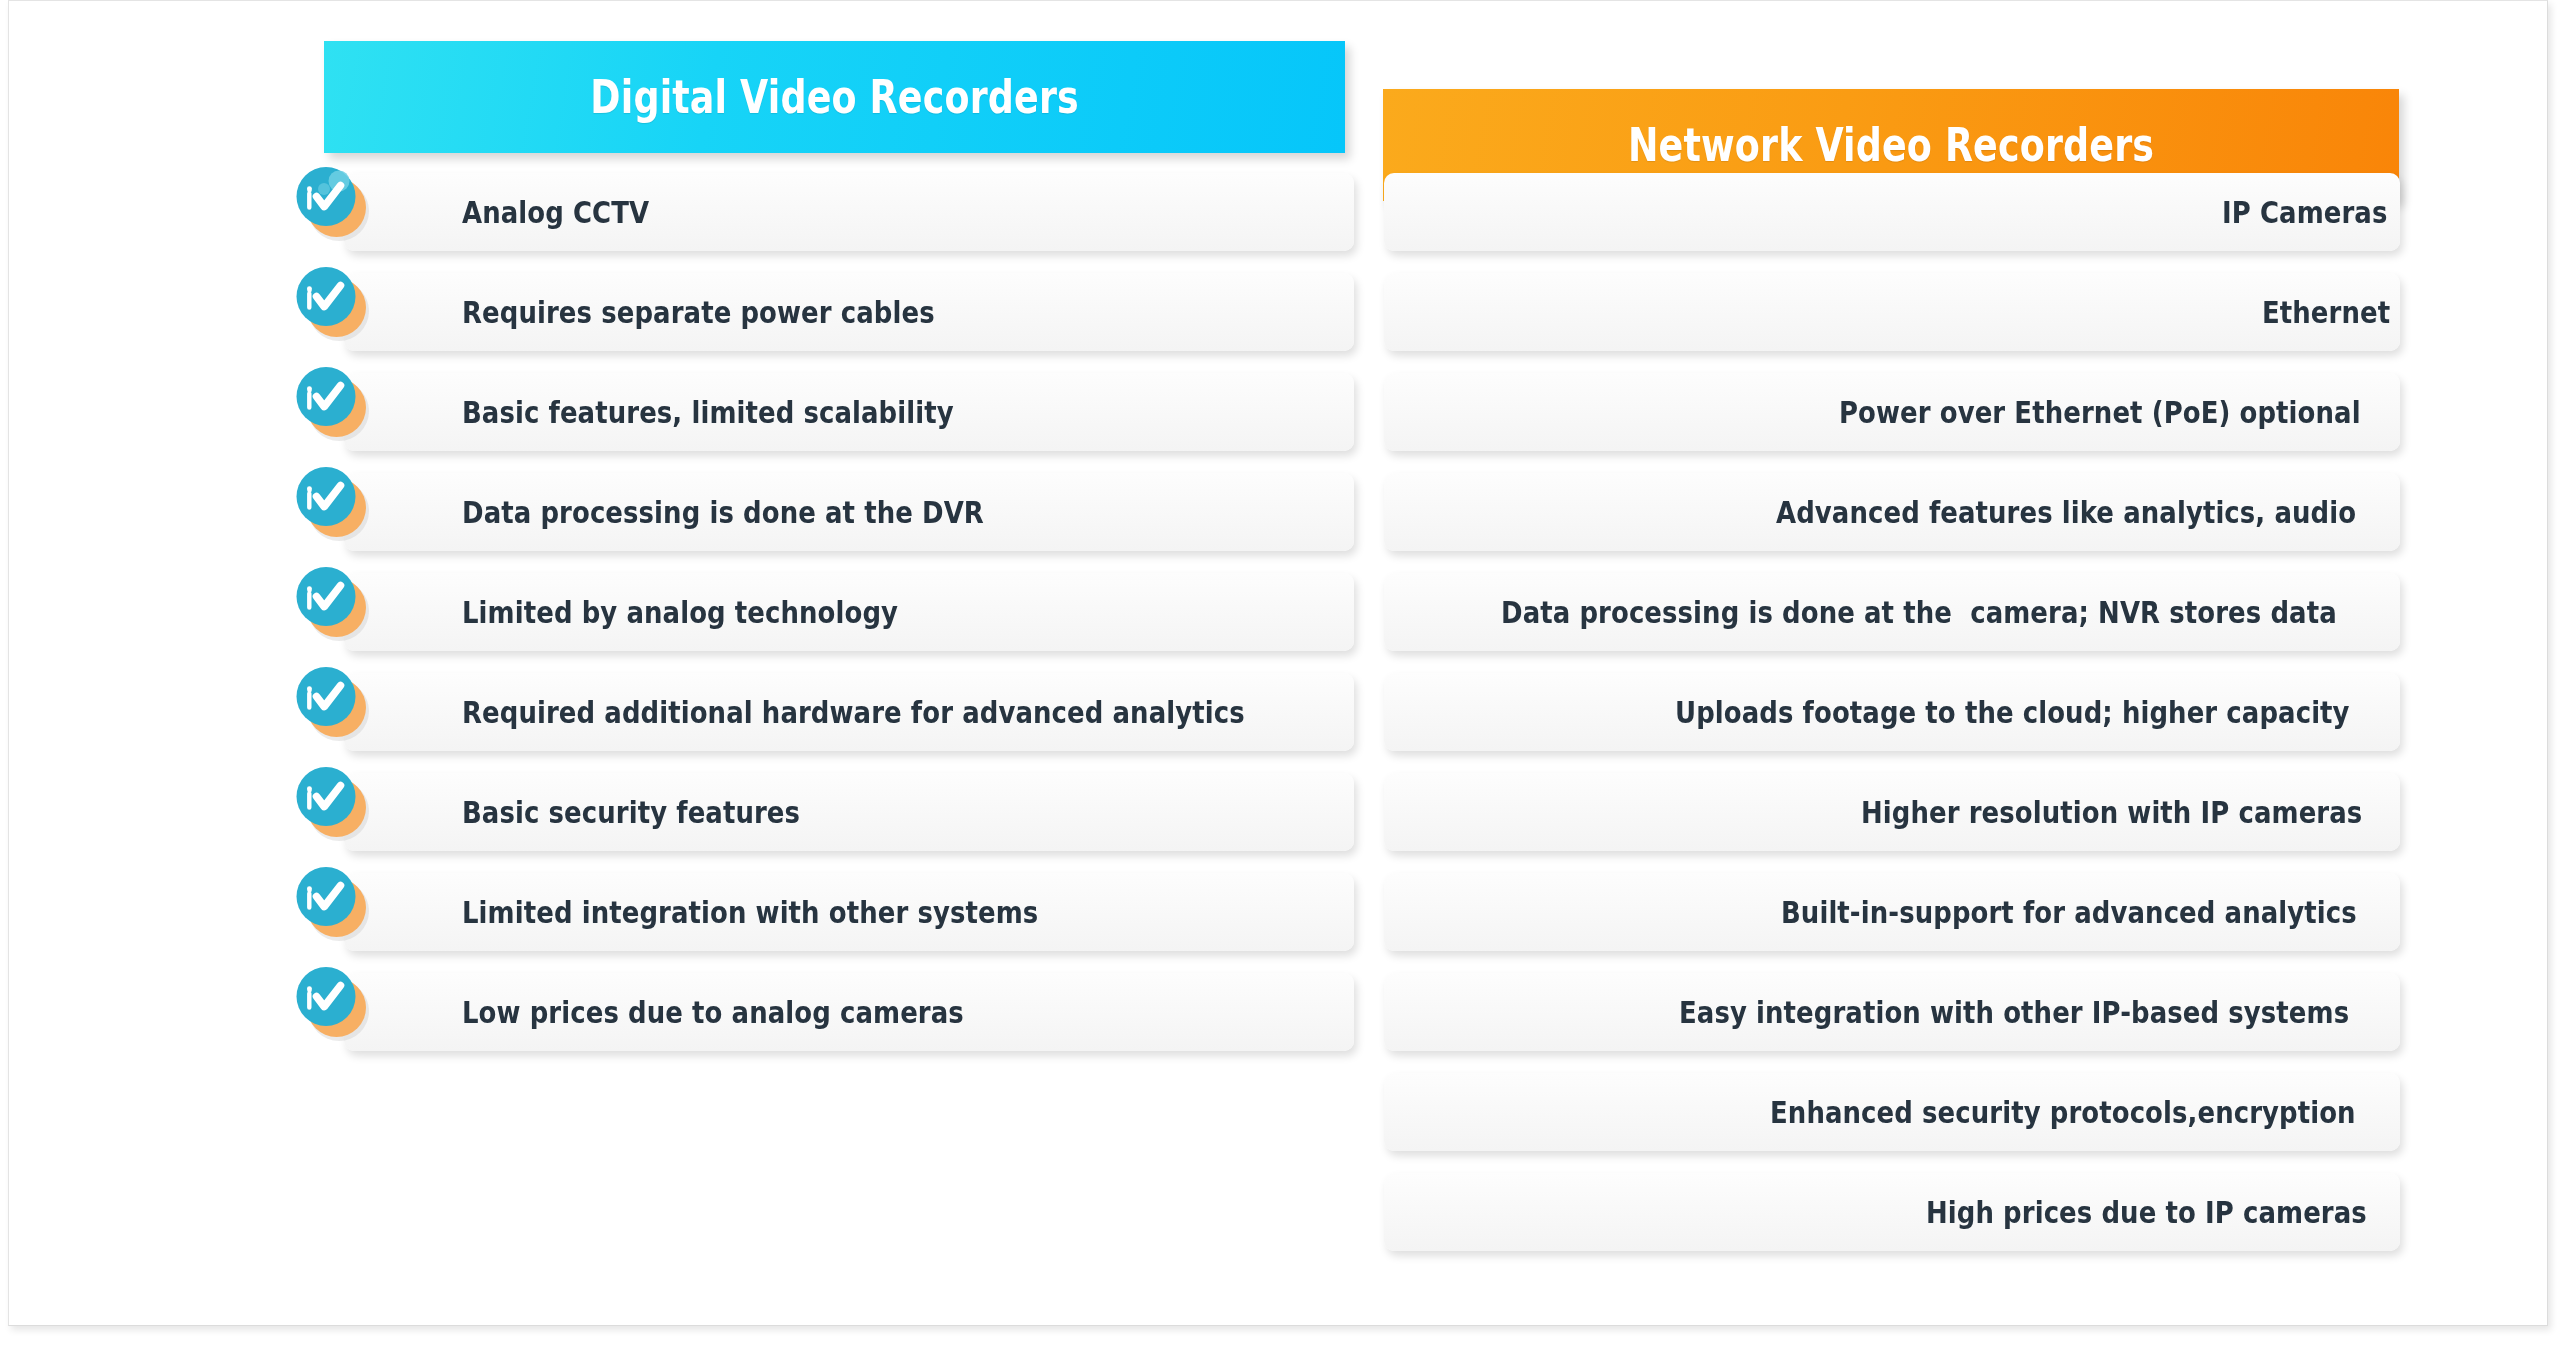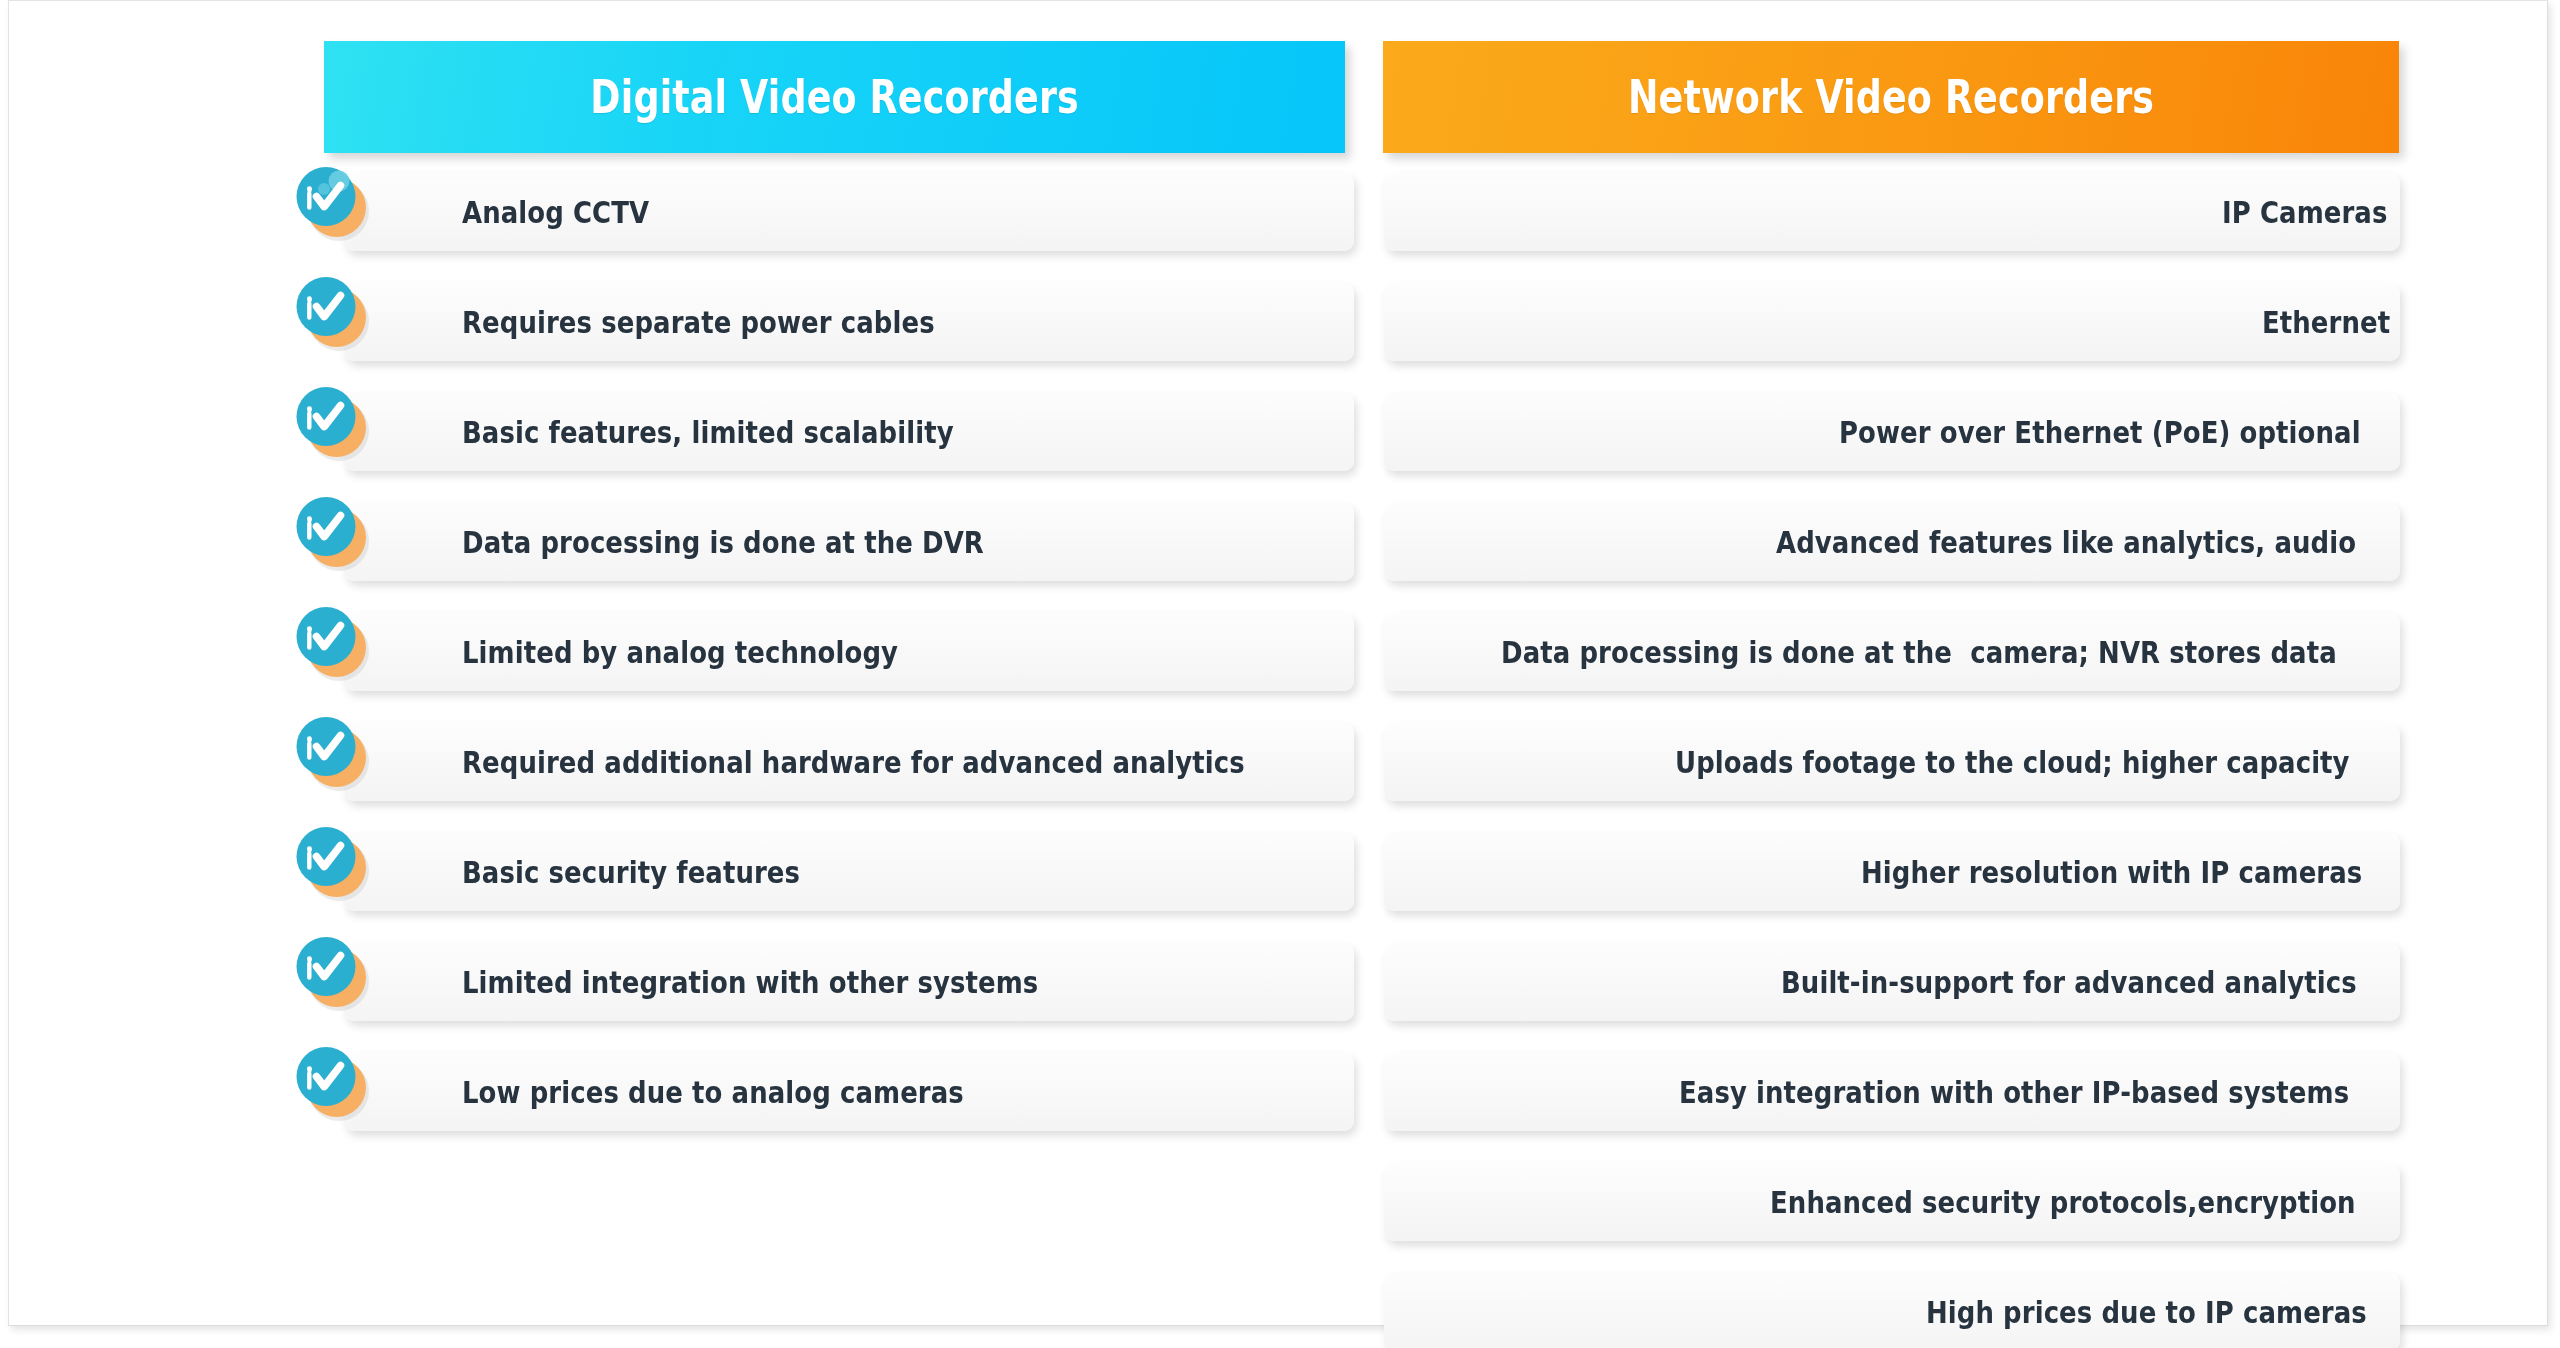--- a/index.html
+++ b/index.html
@@ -47,20 +47,21 @@
   }
   #col-dvr .col-header {
     left: 8px;
     width: 1021px;
     background: linear-gradient(100deg, #2fe1f2 0%, #17d4f7 38%, #06c6fa 100%);
   }
   #col-nvr .col-header {
     left: 7px;
     width: 1016px;
     background: linear-gradient(100deg, #fbaa1c 0%, #fa9c13 45%, #f98508 100%);
+    margin-top: 48px;
   }
   .col-header-title {
     color: #ffffff;
     font-size: 46px;
     font-weight: 700;
     letter-spacing: 0.2px;
     font-family: "Liberation Sans Narrow", "DejaVu Sans Condensed", "Liberation Sans", sans-serif;
     transform: scaleX(0.88);
     text-shadow: 0 1px 1px rgba(0,0,0,0.10);
     white-space: nowrap;
@@ -69,21 +70,21 @@
   
   .rows {
     position: absolute;
     top: 172px;
     left: 0;
     right: 0;
   }
   .row {
     position: relative;
     height: 78px;
-    margin-bottom: 32px;
+    margin-bottom: 22px;
   }
 
   
   .row-card {
     position: absolute;
     top: 0;
     height: 78px;
     background: linear-gradient(180deg, #fdfdfd 0%, #f8f8f8 55%, #f4f4f4 100%);
     border-radius: 10px;
     box-shadow: 3px 5px 8px rgba(0,0,0,0.13);

